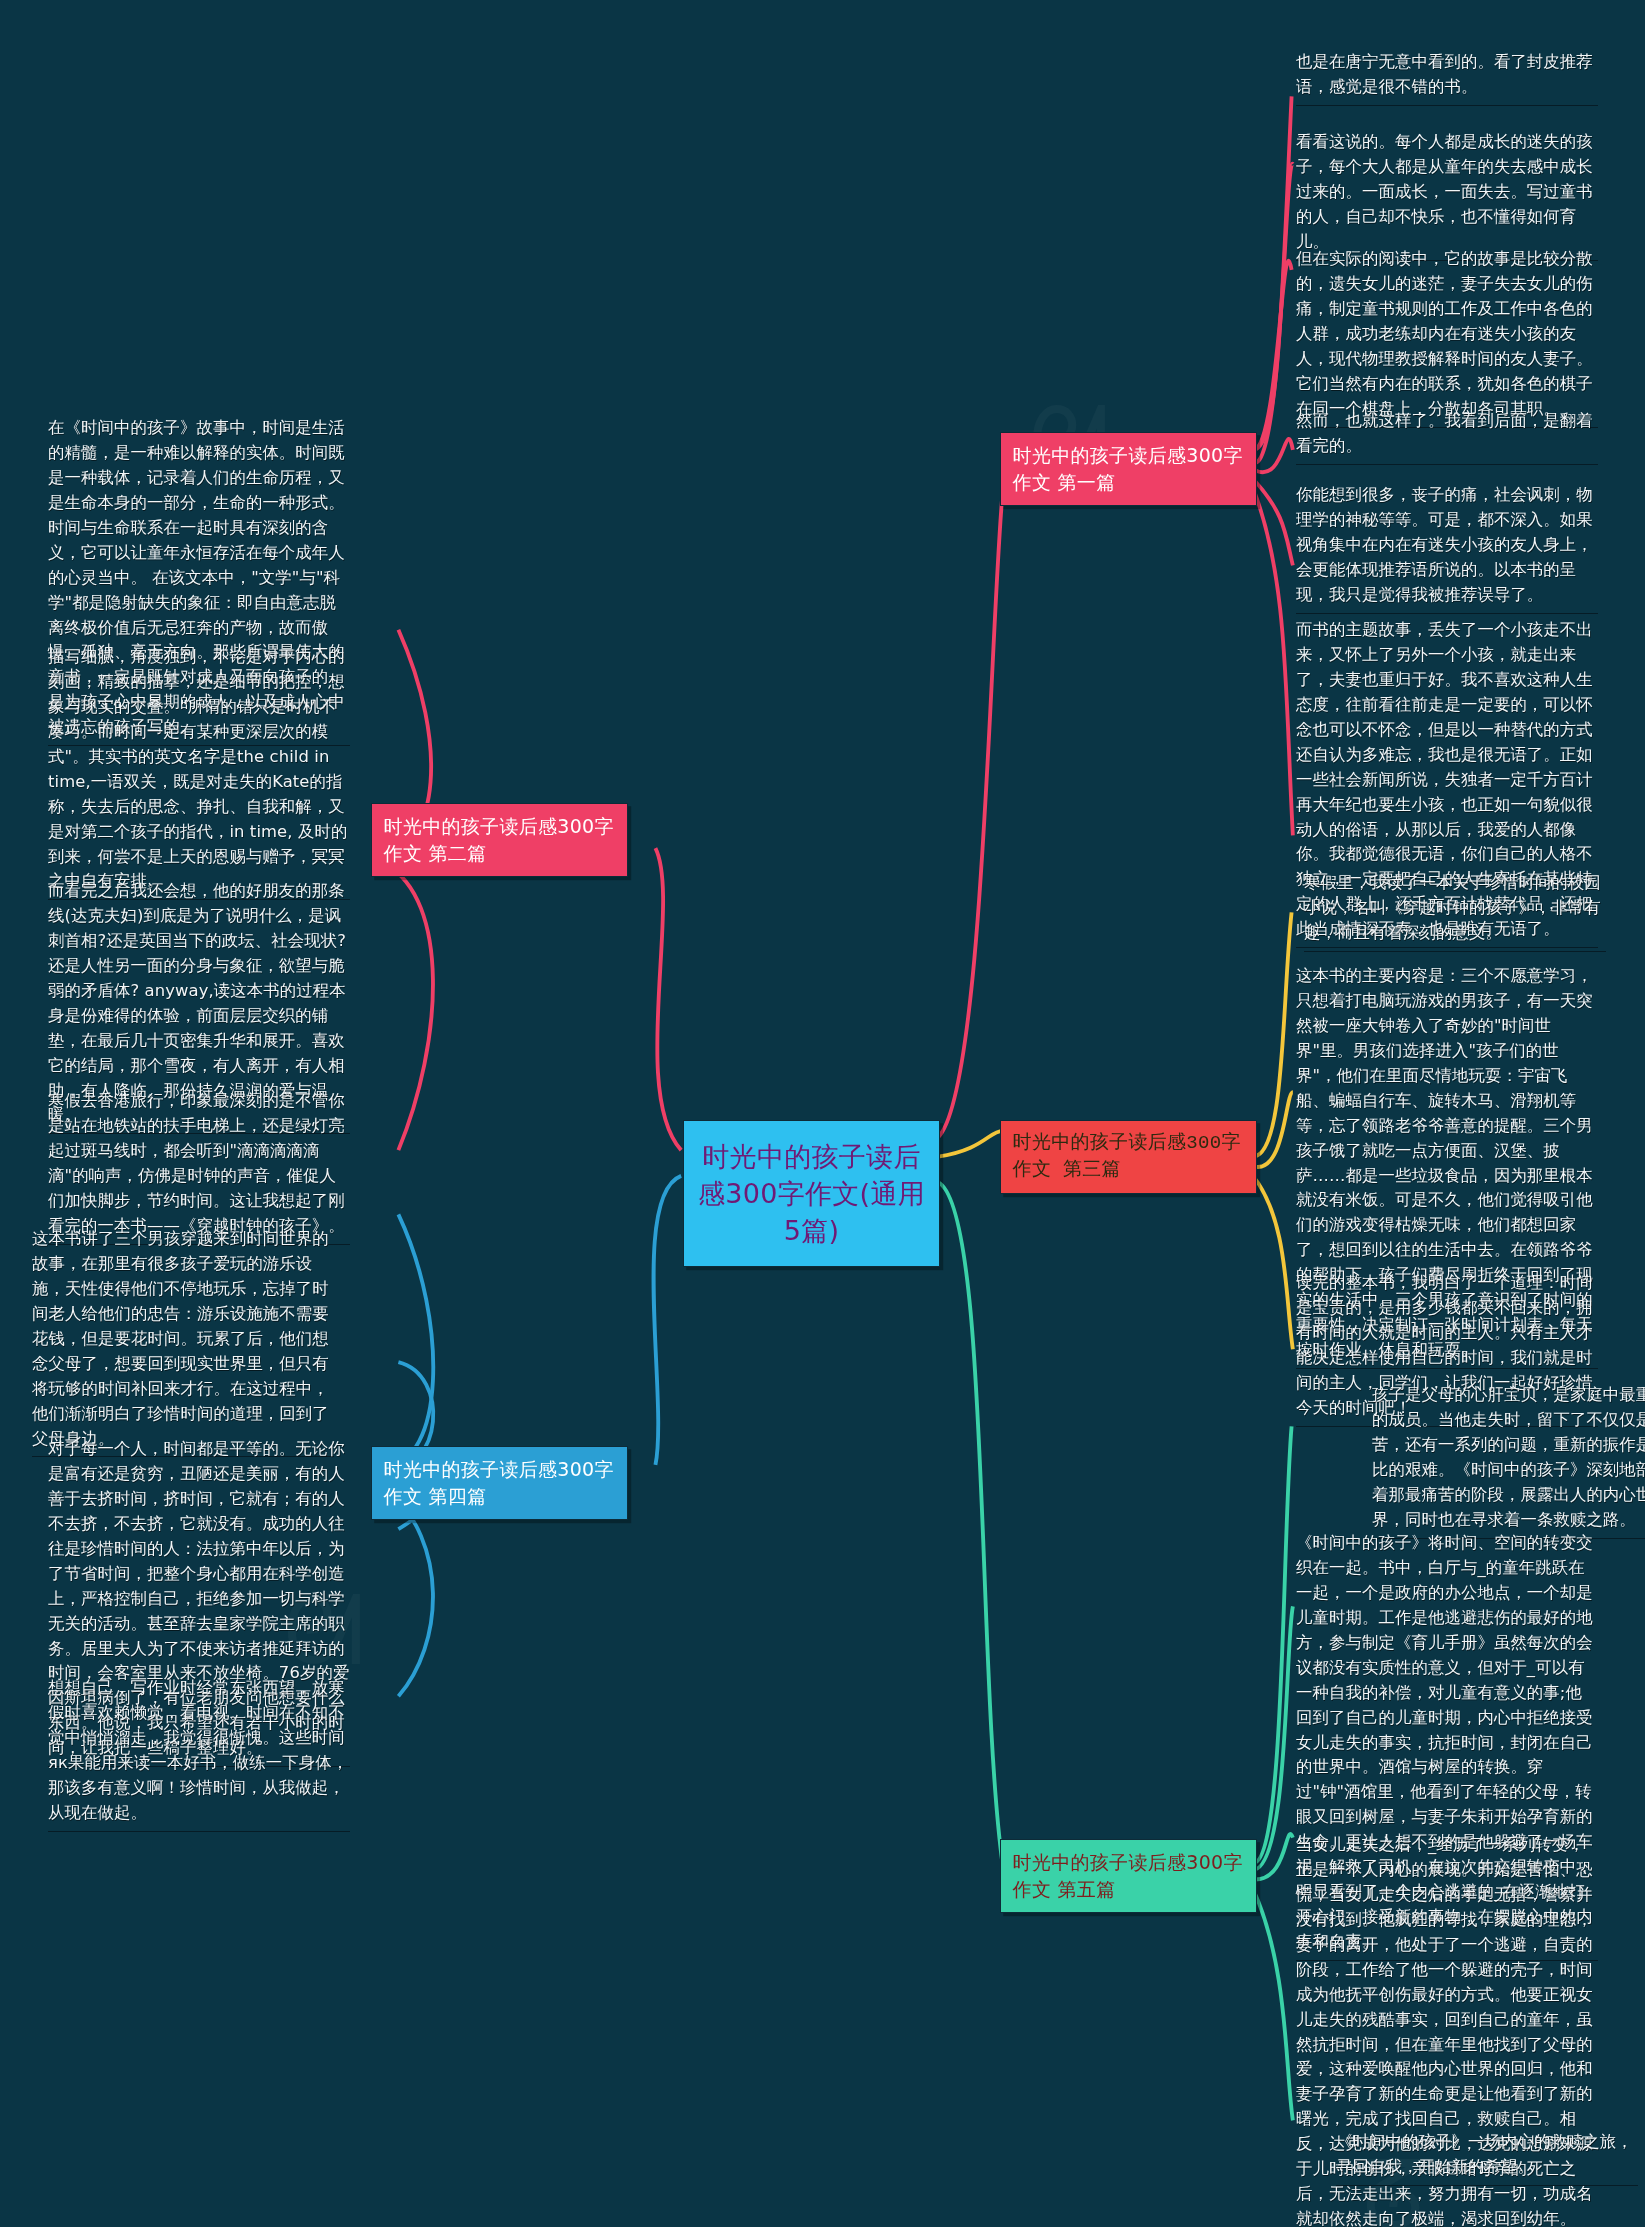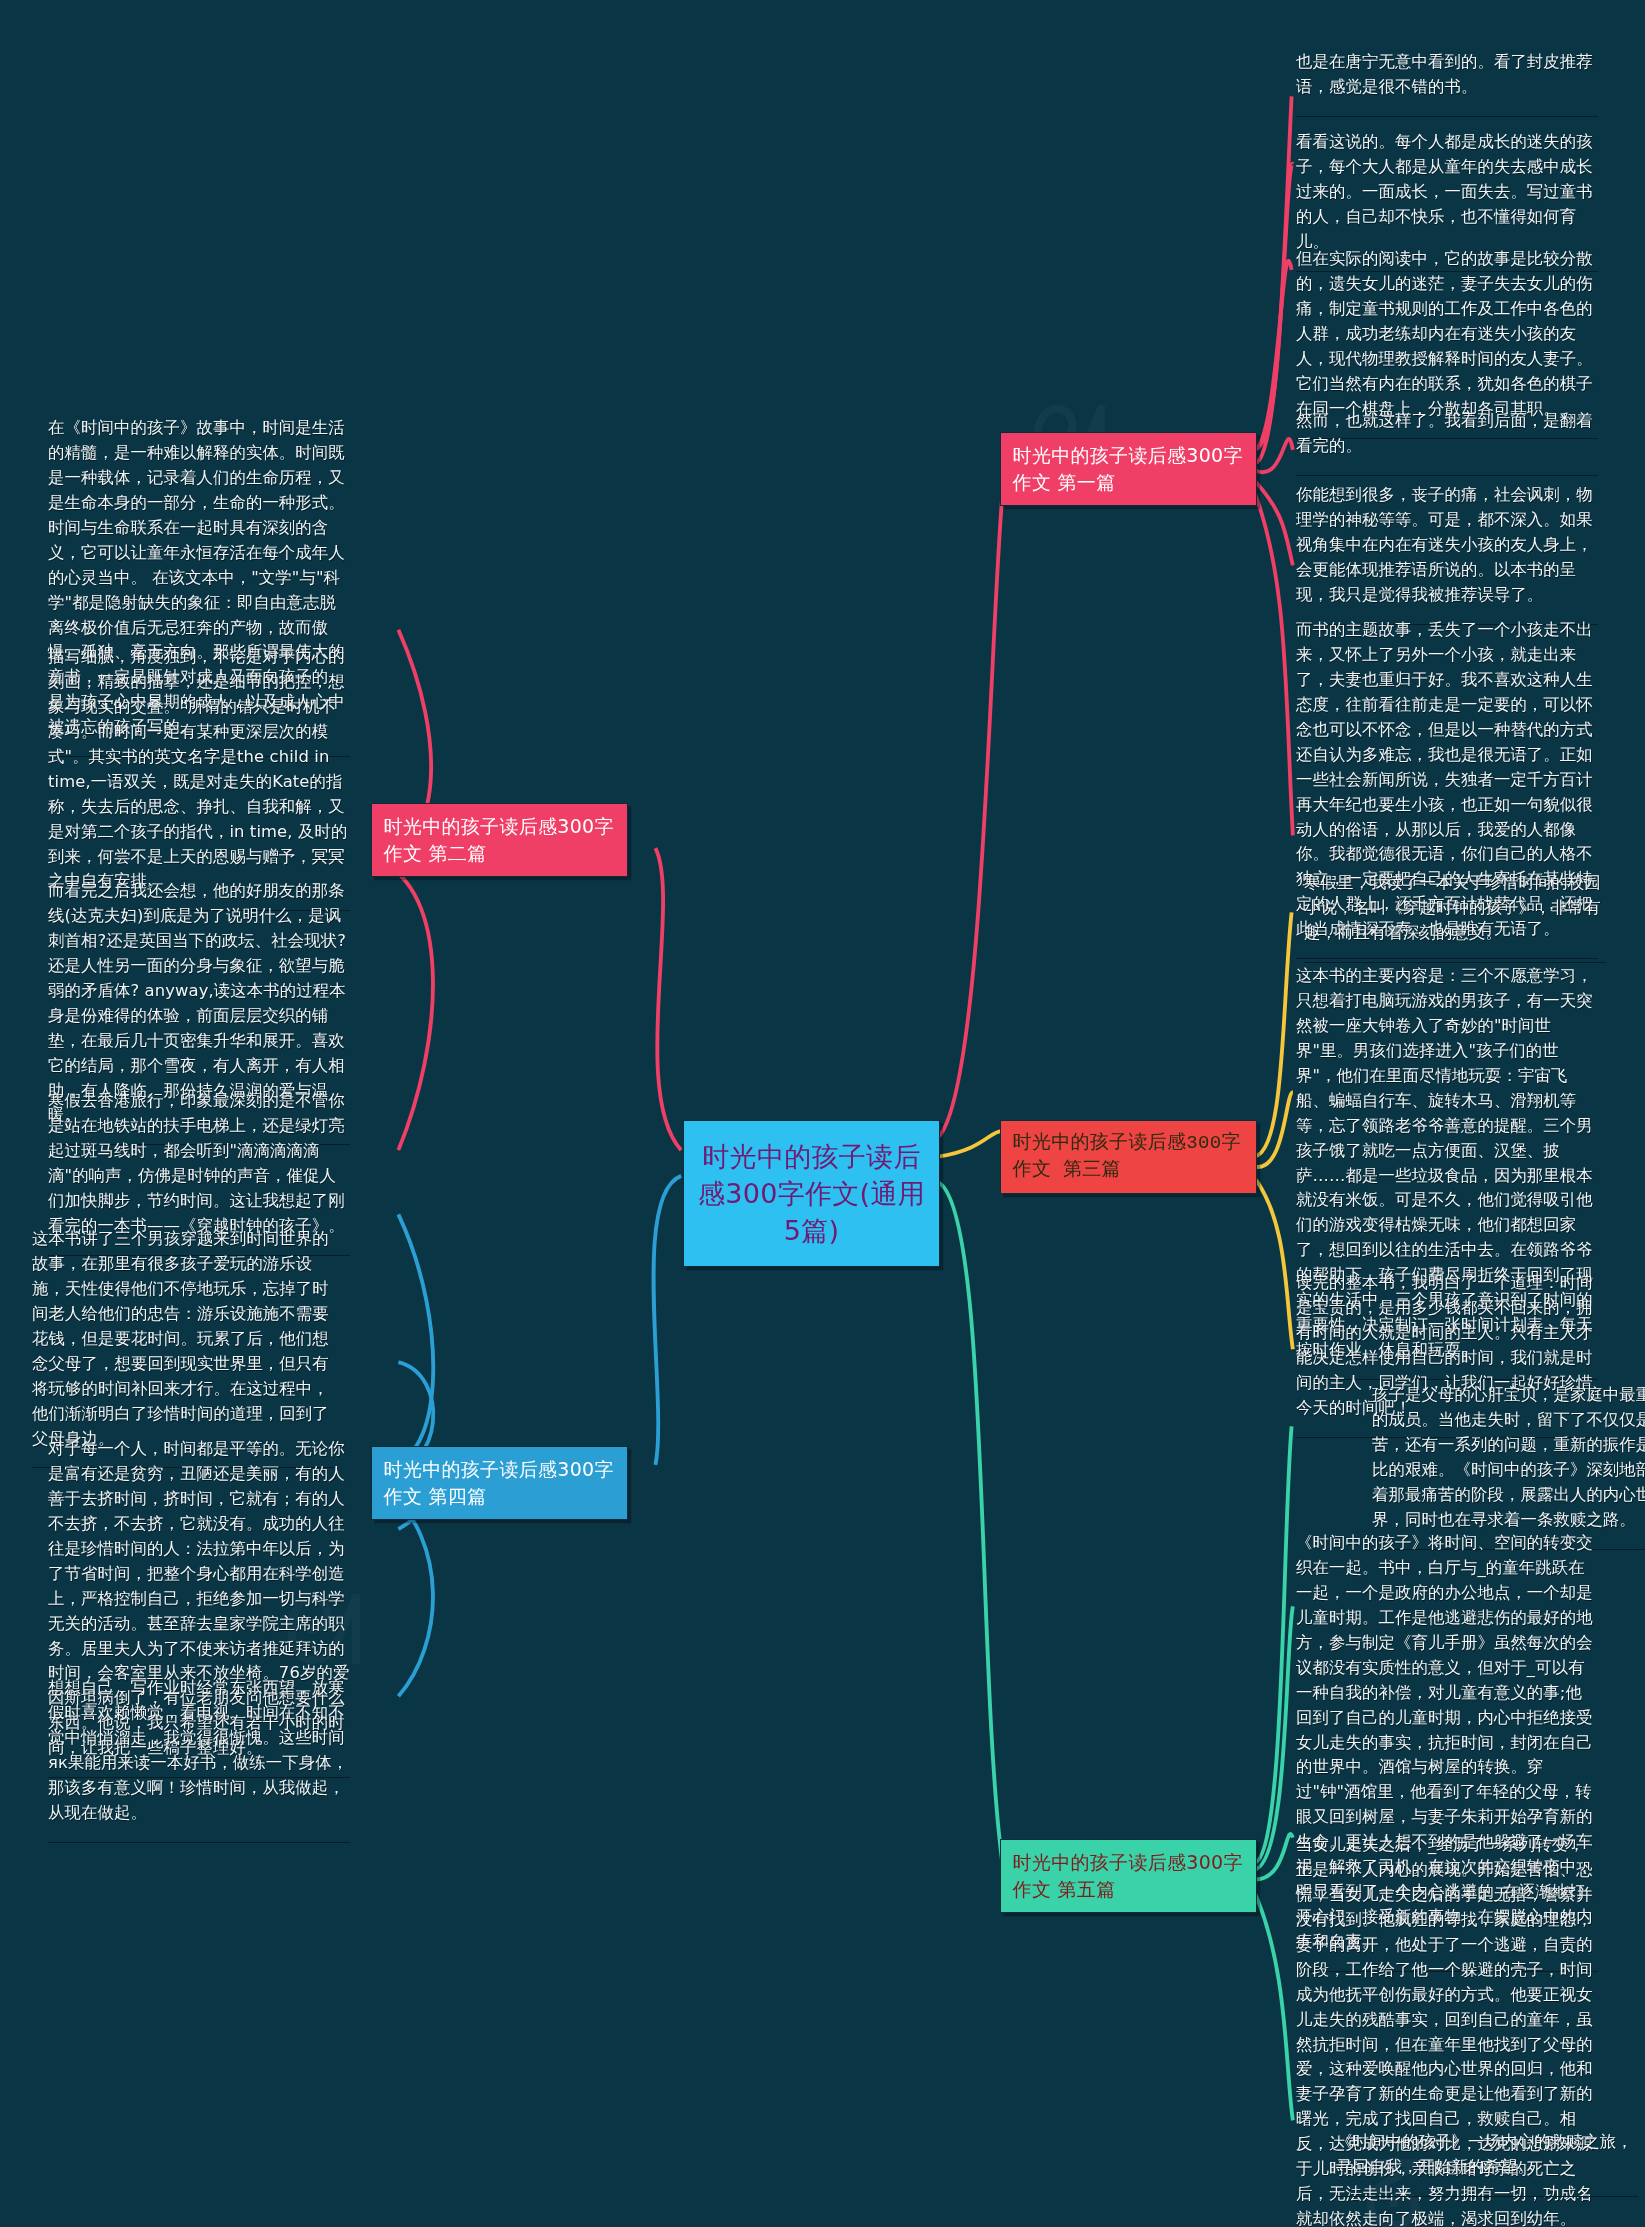--- a/index.html
+++ b/index.html
@@ -61,21 +61,21 @@
 
   
   .leaf {
     position: absolute;
     z-index: 3;
     font-size: 16.4px;
     line-height: 1.52;
     color: #f2f6f8;
     text-shadow: 0.6px 0.6px 0 rgba(0,0,0,0.55);
     box-sizing: border-box;
-    padding-bottom: 16px;
+    padding-bottom: 5px;
     letter-spacing: 0.1px;
   }
   .leaf.ul { border-bottom: 1.9px solid #061c26; }
 
   
   .wm {
     position: absolute;
     z-index: 0;
     color: rgba(255,255,255,0.035);
     font-size: 96px;

